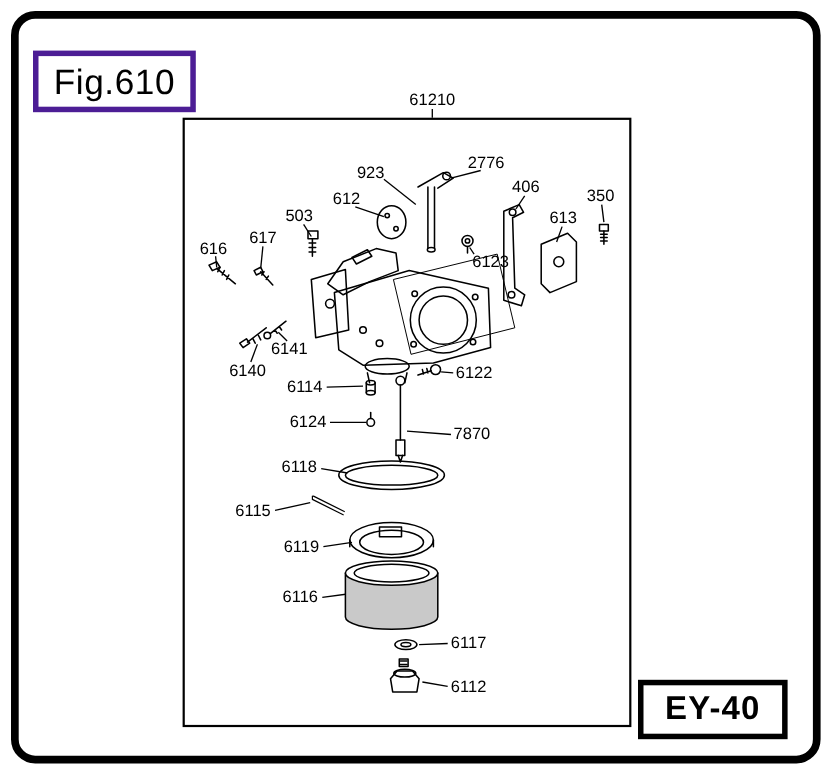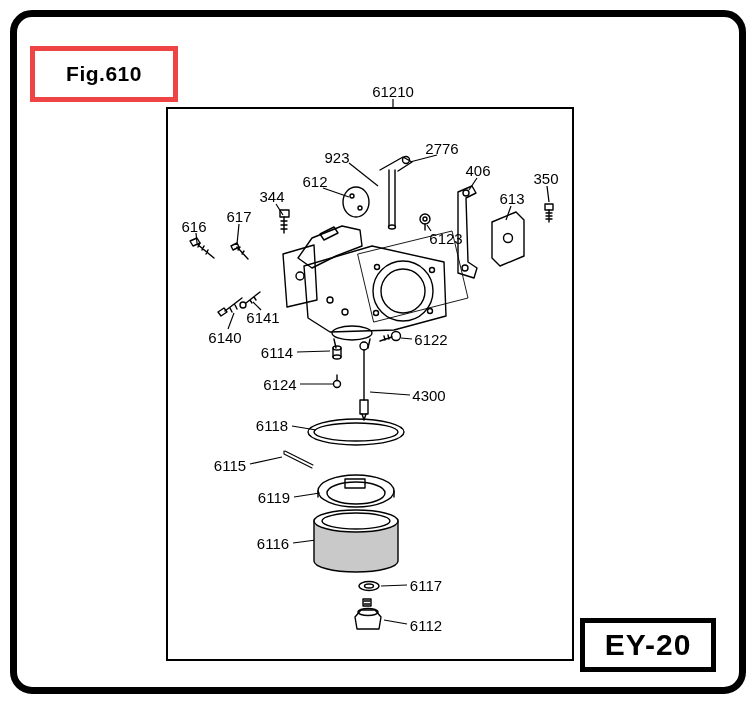--- a/index.html
+++ b/index.html
@@ -18,24 +18,24 @@
   .outer-frame {
     position: absolute;
     left: 10px; top: 10px; right: 10px; bottom: 10px;
     border: 7px solid #000000;
     border-radius: 22px;
   }
   .fig-box {
     position: absolute;
     left: 30px; top: 46px;
     width: 138px; height: 46px;
-    border: 5px solid #ef4444;
+    border: 5px solid #4c1d95;
     display: flex; align-items: center; justify-content: center;
-    font-weight: bold;
-    font-size: 21px;
+    font-weight: normal;
+    font-size: 32px;
     letter-spacing: 0.5px;
     background: #ffffff;
   }
   .model-box {
     position: absolute;
     left: 580px; top: 618px;
     width: 126px; height: 44px;
     border: 5px solid #000000;
     display: flex; align-items: center; justify-content: center;
     font-weight: bold;
@@ -70,21 +70,21 @@
 
 <div class="page">
 
   <div class="outer-frame"></div>
 
   <div class="fig-box">
     <span>Fig.610</span>
   </div>
 
   <div class="model-box">
-    <span>EY-20</span>
+    <span>EY-40</span>
   </div>
 
   <div class="diagram-box"></div>
 
   <svg class="overlay" viewBox="0 0 756 704">
 
     <g stroke="#000" stroke-width="1.2" fill="none">
       <path d="M393,99 L393,107"></path>
       <path d="M349,163 L378,186"></path>
       <path d="M437,155 L410,162"></path>
@@ -252,33 +252,33 @@
         <ellipse cx="368" cy="612" rx="10" ry="3.5"></ellipse>
       </g>
 
     </g>
   </svg>
 
   <div class="plabel" style="left:393px;top:91px">61210</div>
   <div class="plabel" style="left:337px;top:157px">923</div>
   <div class="plabel" style="left:442px;top:148px">2776</div>
   <div class="plabel" style="left:315px;top:181px">612</div>
-  <div class="plabel" style="left:272px;top:196px">344</div>
+  <div class="plabel" style="left:272px;top:196px">503</div>
   <div class="plabel" style="left:194px;top:226px">616</div>
   <div class="plabel" style="left:239px;top:216px">617</div>
   <div class="plabel" style="left:478px;top:170px">406</div>
   <div class="plabel" style="left:512px;top:198px">613</div>
   <div class="plabel" style="left:546px;top:178px">350</div>
   <div class="plabel" style="left:446px;top:238px">6123</div>
   <div class="plabel" style="left:225px;top:337px">6140</div>
   <div class="plabel" style="left:263px;top:317px">6141</div>
   <div class="plabel" style="left:431px;top:339px">6122</div>
   <div class="plabel" style="left:277px;top:352px">6114</div>
   <div class="plabel" style="left:280px;top:384px">6124</div>
-  <div class="plabel" style="left:429px;top:395px">4300</div>
+  <div class="plabel" style="left:429px;top:395px">7870</div>
   <div class="plabel" style="left:272px;top:425px">6118</div>
   <div class="plabel" style="left:230px;top:465px">6115</div>
   <div class="plabel" style="left:274px;top:497px">6119</div>
   <div class="plabel" style="left:273px;top:543px">6116</div>
   <div class="plabel" style="left:426px;top:585px">6117</div>
   <div class="plabel" style="left:426px;top:625px">6112</div>
 
 </div>
 
 </body></html>

